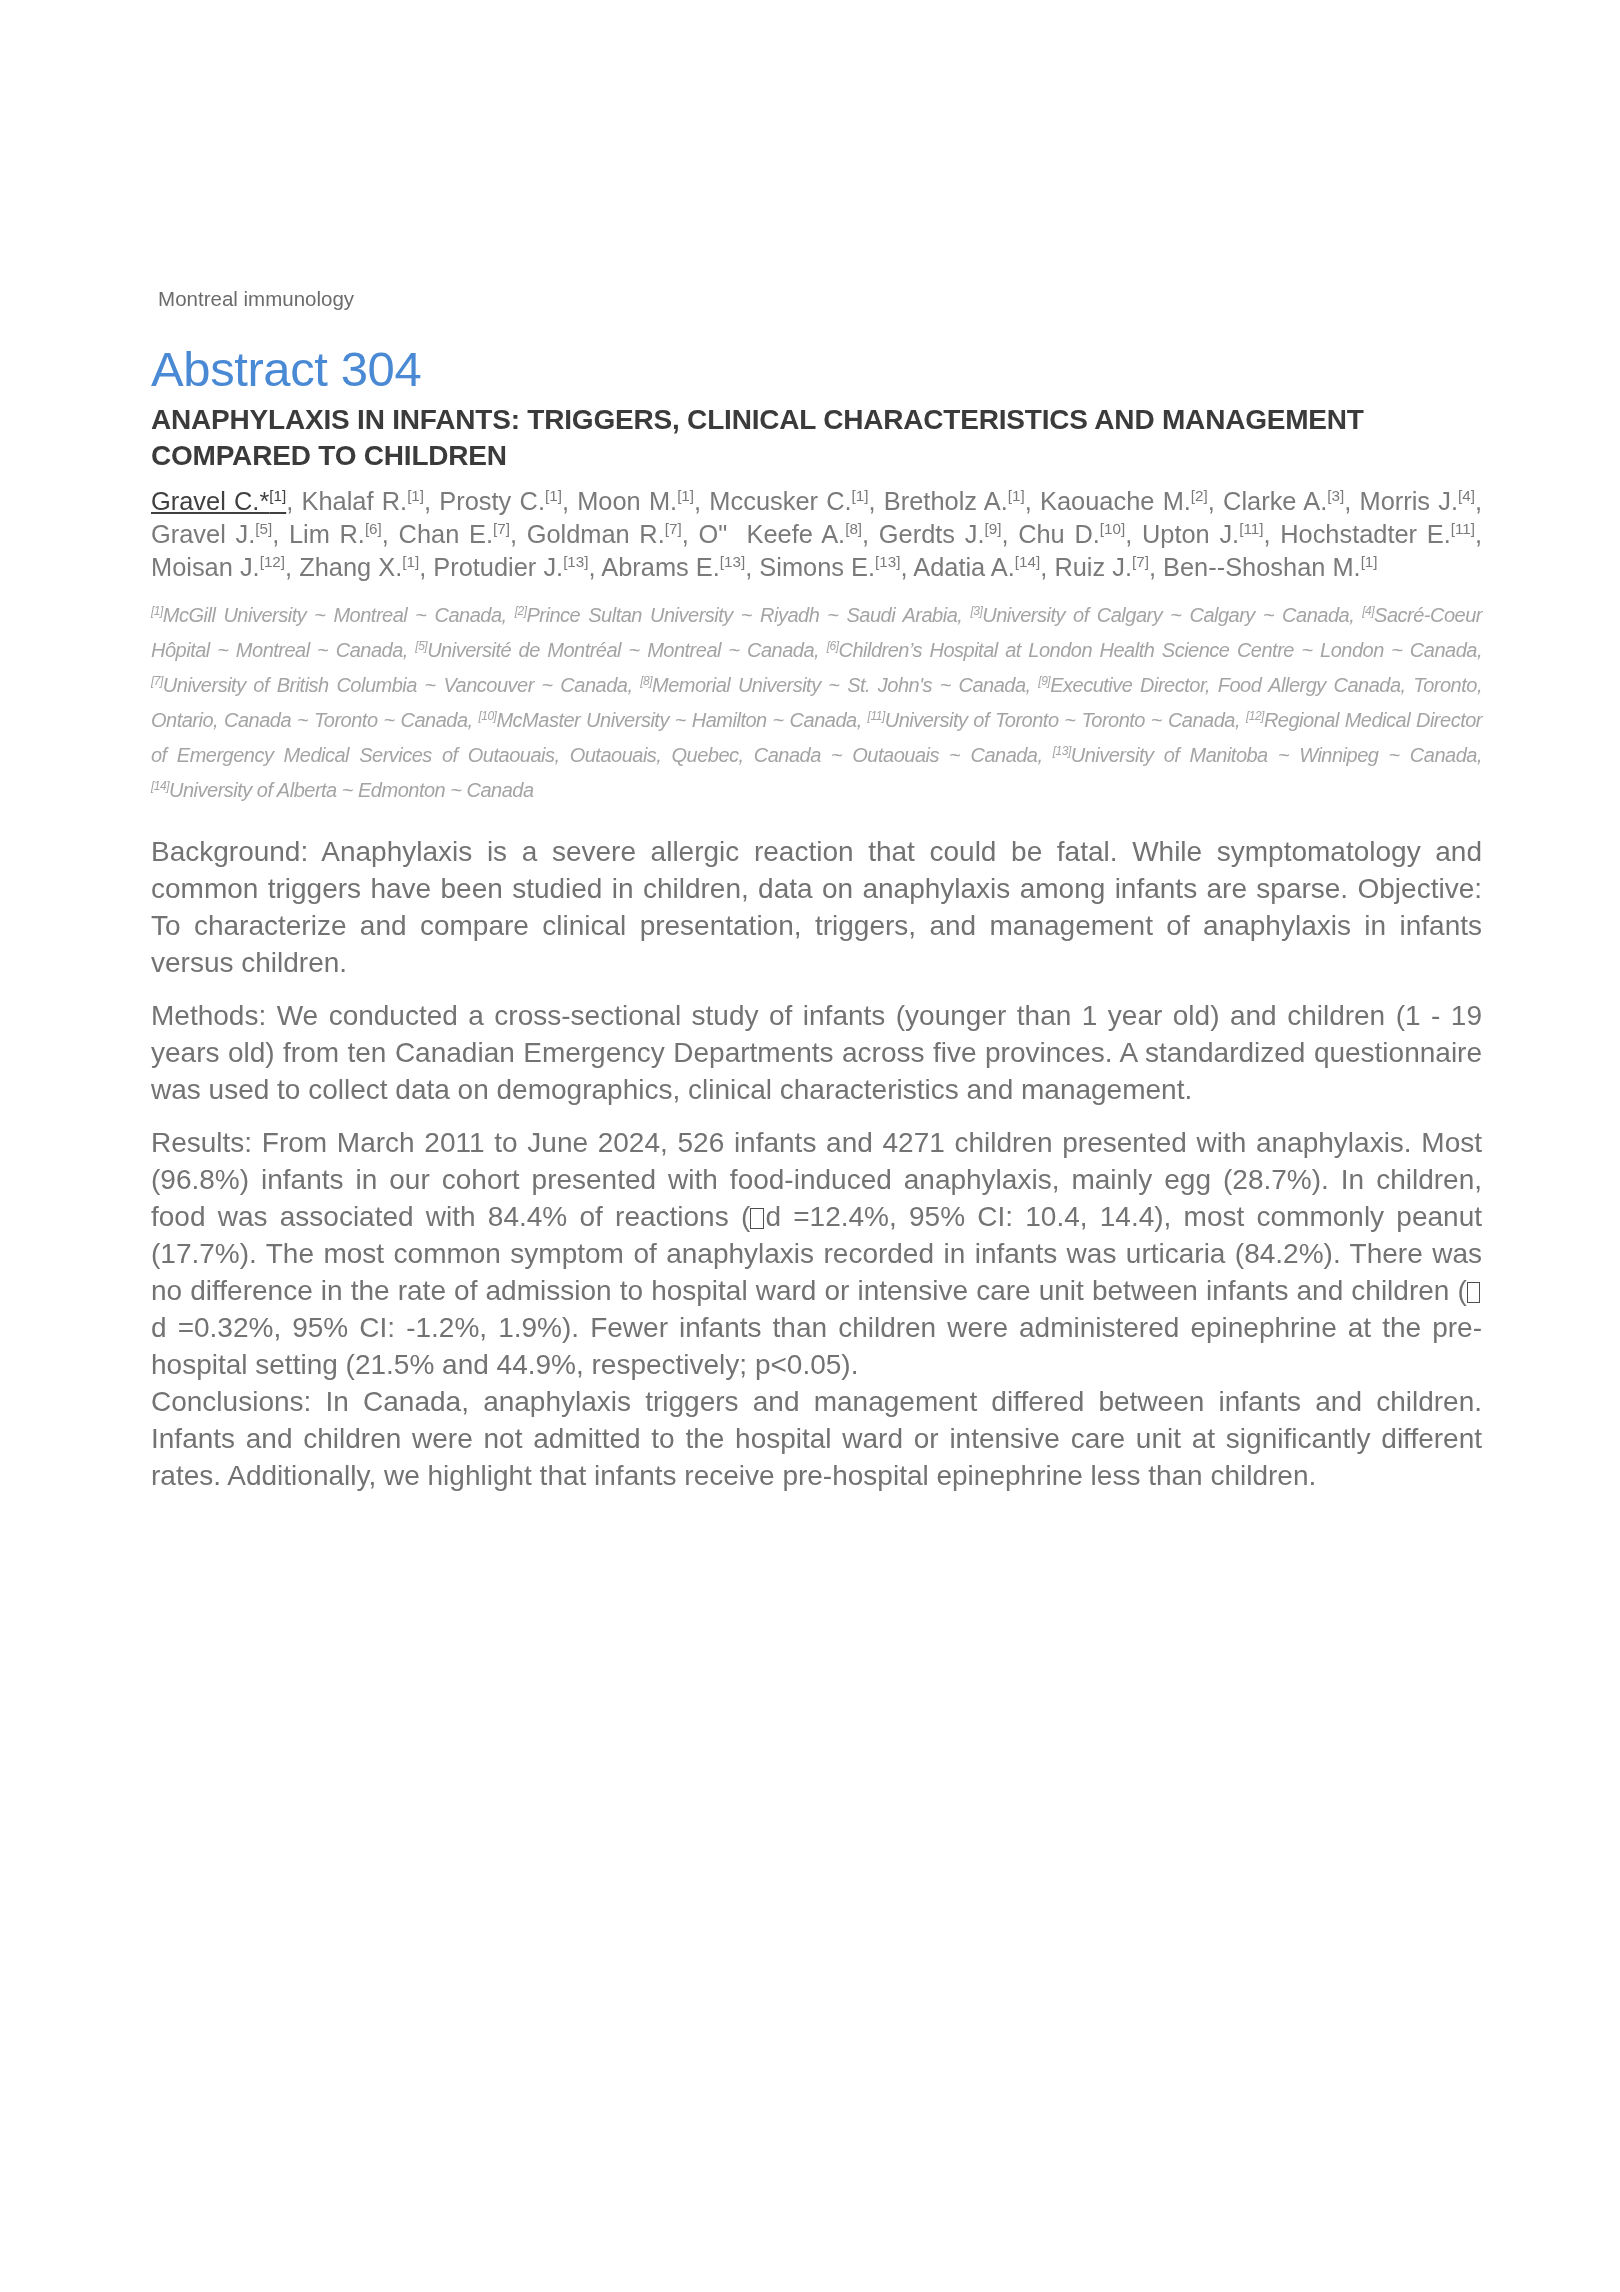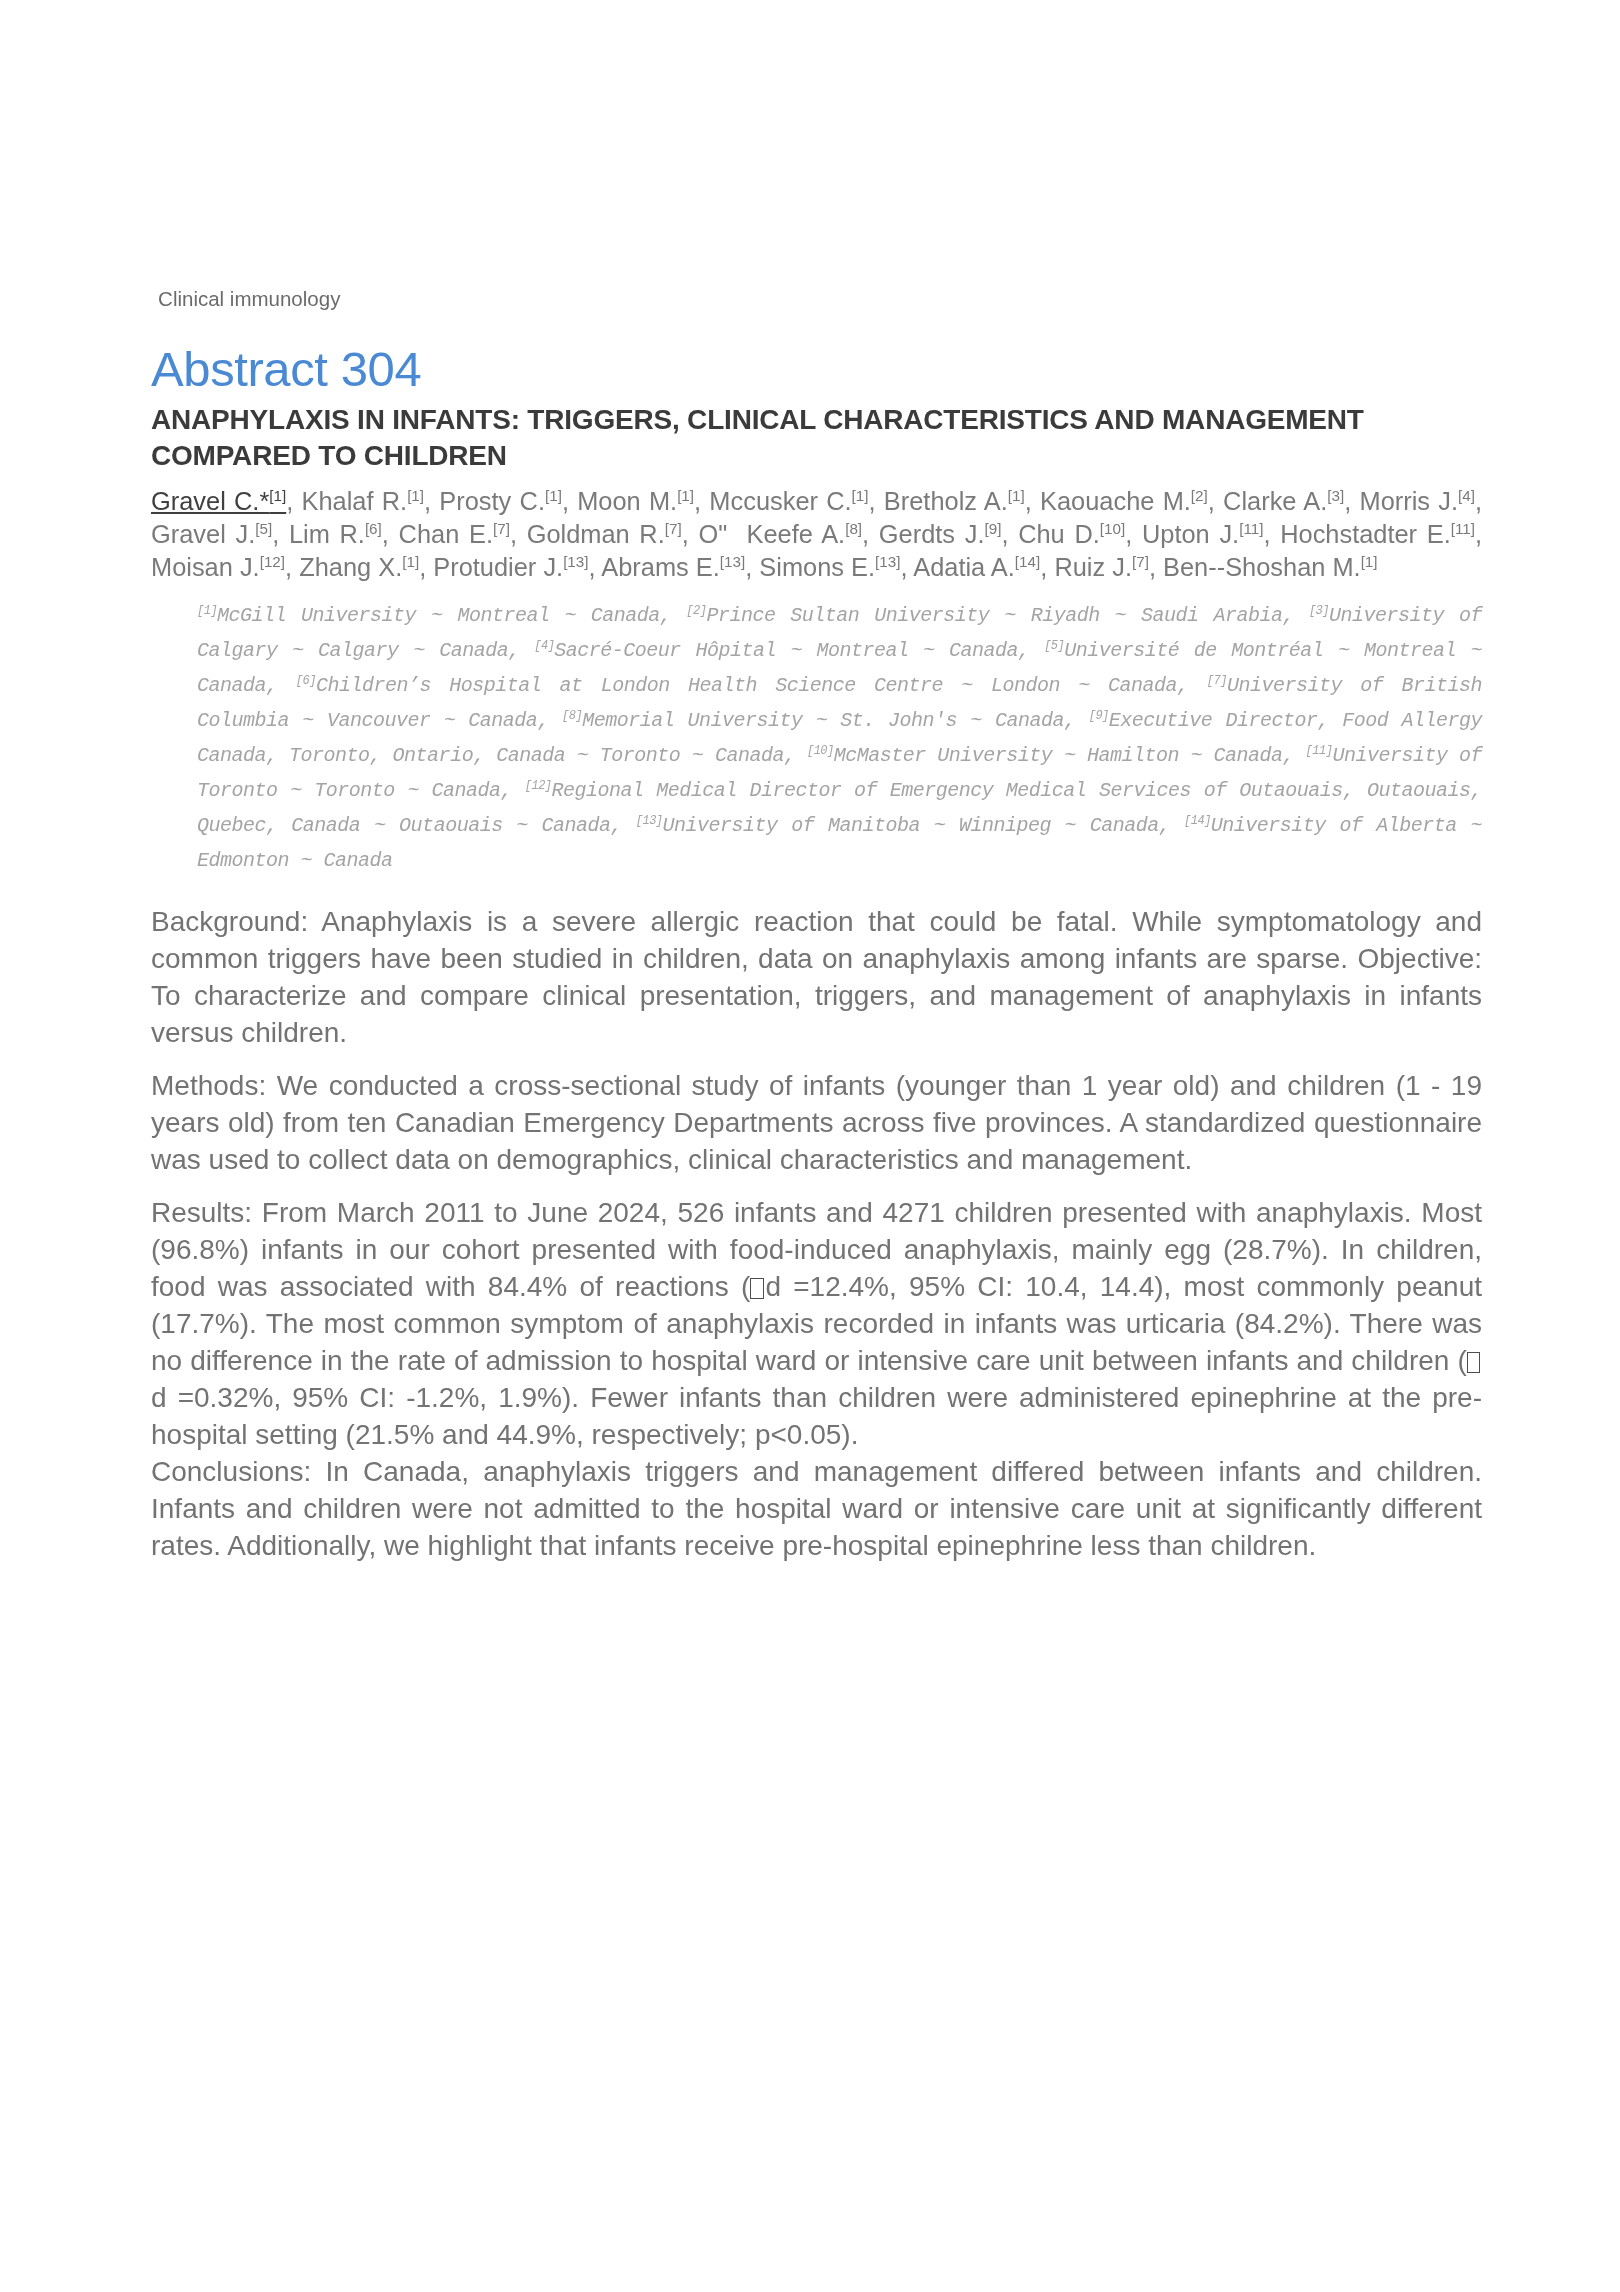--- a/index.html
+++ b/index.html
@@ -53,29 +53,28 @@
     .authors .presenting {
       color: #404040;
       text-decoration: underline;
     }
     .authors sup, .affils sup {
       font-size: 0.6em;
       line-height: 0;
       vertical-align: 0.6em;
     }
     .affils {
-      font-family: Liberation Mono, monospace;
+      font-family: Liberation Sans, sans-serif;
       font-style: italic;
       font-size: 20px;
       color: #a4a4a4;
       line-height: 35px;
       text-align: justify;
       margin-bottom: 25px;
       letter-spacing: -0.5px;
-      margin-left: 46px;
     }
     .body-para {
       font-size: 28px;
       color: #737373;
       line-height: 37px;
       text-align: justify;
       margin: 0 0 16px 0;
     }
     .body-para.tight {
       margin-bottom: 0;
@@ -88,21 +87,21 @@
       vertical-align: -2.7px;
       box-sizing: border-box;
       margin-right: 1.8px;
     }
   </style>
 </head>
 <body>
 
 <div class="page">
 
-  <div class="category">Clinical immunology</div>
+  <div class="category">Montreal immunology</div>
 
   <h1 class="abstract-title">Abstract 304</h1>
 
   <h2 class="paper-title">ANAPHYLAXIS IN INFANTS: TRIGGERS, CLINICAL CHARACTERISTICS AND MANAGEMENT COMPARED TO CHILDREN</h2>
 
   <div class="authors">
     <span class="presenting"><span>Gravel C.*</span><sup>[1]</sup></span>, <span><span>Khalaf R.</span><sup>[1]</sup></span>, <span><span>Prosty C.</span><sup>[1]</sup></span>, <span><span>Moon M.</span><sup>[1]</sup></span>, <span><span>Mccusker C.</span><sup>[1]</sup></span>, <span><span>Bretholz A.</span><sup>[1]</sup></span>, <span><span>Kaouache M.</span><sup>[2]</sup></span>, <span><span>Clarke A.</span><sup>[3]</sup></span>, <span><span>Morris J.</span><sup>[4]</sup></span>, <span><span>Gravel J.</span><sup>[5]</sup></span>, <span><span>Lim R.</span><sup>[6]</sup></span>, <span><span>Chan E.</span><sup>[7]</sup></span>, <span><span>Goldman R.</span><sup>[7]</sup></span>, <span><span style="white-space:pre">O"  Keefe A.</span><sup>[8]</sup></span>, <span><span>Gerdts J.</span><sup>[9]</sup></span>, <span><span>Chu D.</span><sup>[10]</sup></span>, <span><span>Upton J.</span><sup>[11]</sup></span>, <span><span>Hochstadter E.</span><sup>[11]</sup></span>, <span><span>Moisan J.</span><sup>[12]</sup></span>, <span><span>Zhang X.</span><sup>[1]</sup></span>, <span><span>Protudier J.</span><sup>[13]</sup></span>, <span><span>Abrams E.</span><sup>[13]</sup></span>, <span><span>Simons E.</span><sup>[13]</sup></span>, <span><span>Adatia A.</span><sup>[14]</sup></span>, <span><span>Ruiz J.</span><sup>[7]</sup></span>, <span><span>Ben--Shoshan M.</span><sup>[1]</sup></span>
   </div>
 
   <div class="affils">

